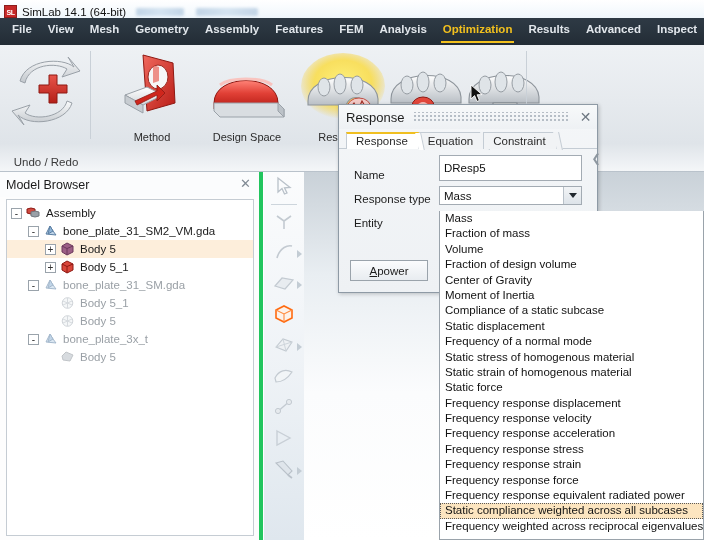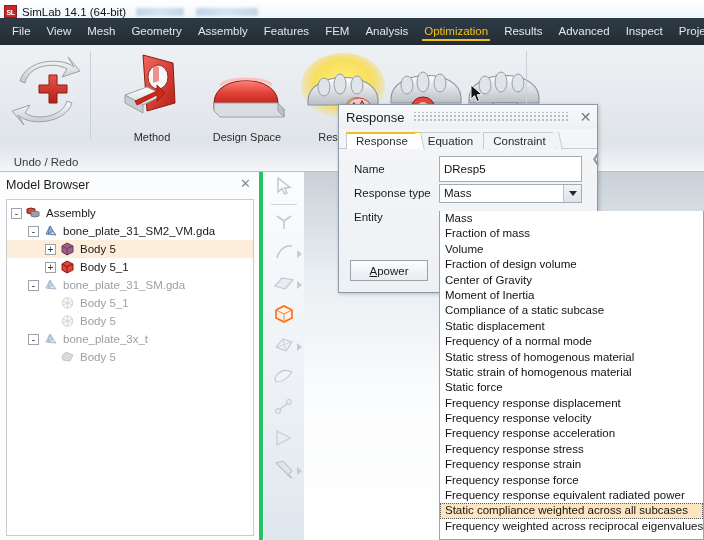--- a/index.html
+++ b/index.html
@@ -30,21 +30,21 @@
   .redact span {
     display: inline-block; height: 8px; border-radius: 2px;
     background: linear-gradient(to right, #b9cee2, #cfe0ef, #b9cee2);
     filter: blur(1.6px); opacity: .85;
   }
 
   
   .menubar {
     position: absolute; left: 0; top: 18px; width: 704px; height: 27px;
     background: linear-gradient(to bottom, #2e3a45 0%, #29343e 48%, #222c35 100%);
-    display: flex; align-items: center; padding-left: 4px;
+    display: flex; padding-left: 4px; font-weight: bold;
   }
   .menu-item {
     position: relative; color: #e2e7ec; font-size: 11.5px;
     padding: 5px 8px 6px 8px; white-space: nowrap; cursor: default;
   }
   .menu-item.active { color: #f2c01e; }
   .menu-item.active::after {
     content: ""; position: absolute; left: 6px; right: 6px; bottom: 2px;
     height: 2px; background: #f2c01e;
   }
@@ -150,21 +150,21 @@
   }
   .dtab.active { background: #ffffff; border-top: 2px solid #f0bf21; padding-top: 1px; z-index: 3; }
   .dtab .skew {
     position: absolute; right: -5px; top: -1px; bottom: -1px; width: 6px;
     background: inherit; border-right: 1px solid #c4ccd4;
     transform: skewX(12deg);
   }
   .dlg-tabline { height: 1px; background: #c4ccd4; margin-top: -1px; }
 
   .dlg-body { position: relative; padding: 8px 0 0 0; }
-  .frow { position: relative; height: 24px; display: flex; align-items: center; padding-left: 15px; }
+  .frow { position: relative; height: 24px; display: flex; align-items: flex-end; padding-left: 15px; }
   .flabel { font-size: 11.5px; color: #1c1c1c; width: 85px; flex: 0 0 auto; }
   .finput {
     width: 143px; height: 19px; background: #ffffff; border: 1px solid #a3abb3;
     font-size: 11.5px; color: #111; padding: 12px 4px; line-height: 17px;
     font-family: "Liberation Sans", sans-serif;
   }
   .fcombo {
     position: relative; width: 143px; height: 19px;
     background: #ffffff; border: 1px solid #a3abb3; display: flex; align-items: center;
   }

